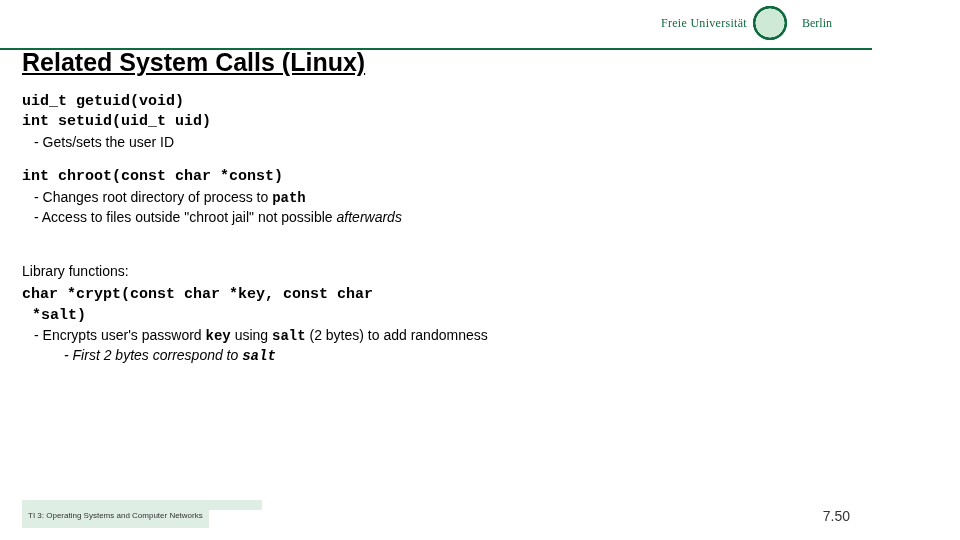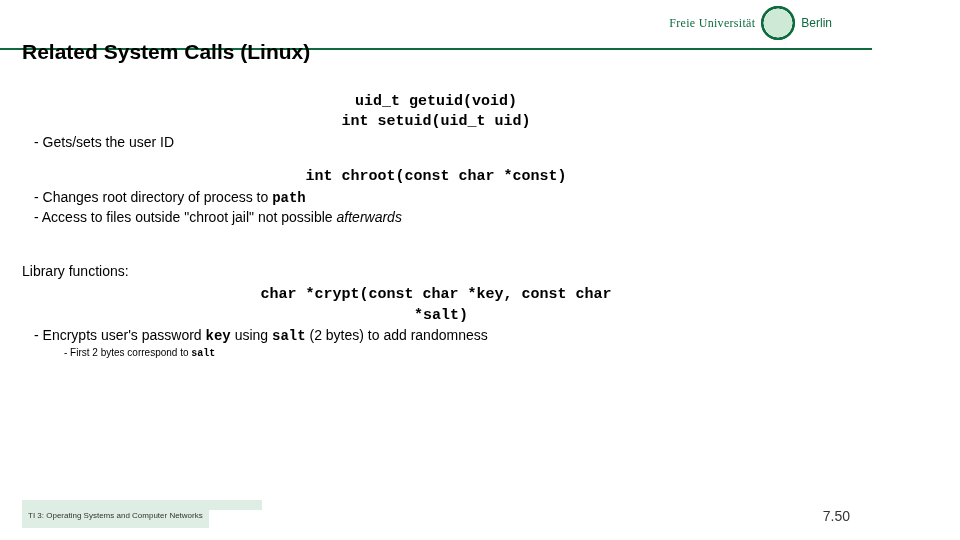--- a/index.html
+++ b/index.html
@@ -3,31 +3,31 @@
 <meta charset="utf-8">
 <style>
   * { box-sizing: border-box; margin: 0; padding: 0; }
   html, body { width: 960px; height: 540px; font-family: Arial, Helvetica, sans-serif; background: #fff; color: #000; }
   .slide { width: 872px; height: 540px; position: relative; padding: 0 22px; }
 
   
   .header { position: absolute; top: 6px; right: 40px; display: flex; align-items: center; gap: 6px; }
   .fu-text { font-family: Georgia, 'Times New Roman', serif; font-size: 12px; color: #0f6b3f; letter-spacing: .3px; }
   .seal { width: 34px; height: 34px; border-radius: 50%; background: radial-gradient(circle at 50% 50%, #cfe9d7 0 60%, #0f6b3f 61% 72%, #b9dcc4 73% 100%); box-shadow: 0 0 0 2px #0f6b3f inset; }
-  .word-berlin { font-family: Liberation Sans, sans-serif; font-size: 12px; color: #0f6b3f; }
+  .word-berlin { font-family: Liberation Serif, serif; font-size: 12px; color: #0f6b3f; margin-left: 9px; }
   .hr { position: absolute; top: 48px; left: 0; right: 0; border-top: 2px solid #0f6b3f; }
 
-  .title { position: absolute; top: 40px; left: 22px; font-size: 21px; font-weight: bold; }
+  .title { position: absolute; top: 48px; left: 22px; font-size: 25px; font-weight: bold; text-decoration: underline; }
 
   .content { position: absolute; top: 92px; left: 22px; right: 22px; font-size: 14px; line-height: 1.35; }
-  .code { font-family: "Courier New", Courier, monospace; font-weight: bold; font-size: 15px; text-align: center; }
+  .code { font-family: "Courier New", Courier, monospace; font-weight: bold; font-size: 15px; }
   .code-inline { font-family: "Courier New", Courier, monospace; font-weight: bold; }
   .bullet { margin-left: 6px; padding-left: 6px; }
   .bullet::before { content: "- "; }
-  .sub-bullet { margin-left: 36px; padding-left: 6px; font-size: 10px; }
+  .sub-bullet { margin-left: 36px; padding-left: 6px; font-size: 14px; font-style: italic; }
   .sub-bullet::before { content: "- "; }
   .section-gap { height: 16px; }
   .lib-heading { font-size: 14px; margin-top: 20px; margin-bottom: 4px; }
   .italic { font-style: italic; }
 
   .footer { position: absolute; left: 0; right: 0; bottom: 12px; padding: 0 22px; display: flex; justify-content: space-between; align-items: center; }
   .footer-bar { position: absolute; left: 22px; bottom: 30px; width: 240px; height: 10px; background: #dfeee5; }
   .footer-left { font-size: 8px; color: #333; background: #dfeee5; padding: 8px 6px; }
   .footer-right { font-size: 14px; color: #333; }
 </style>

